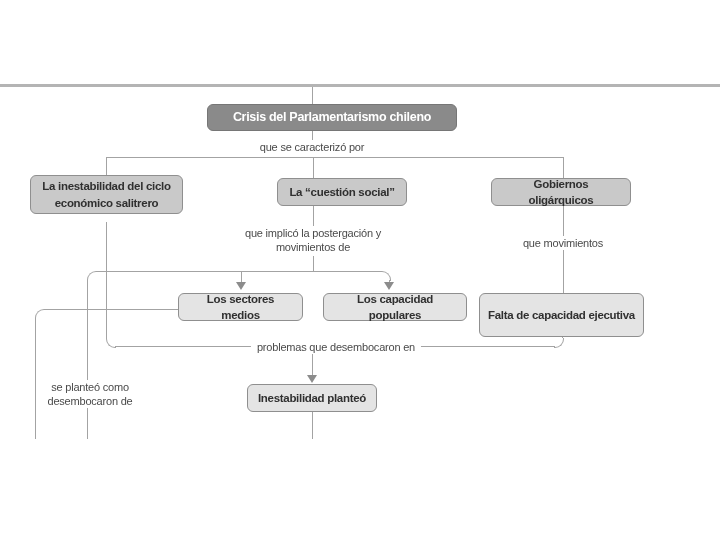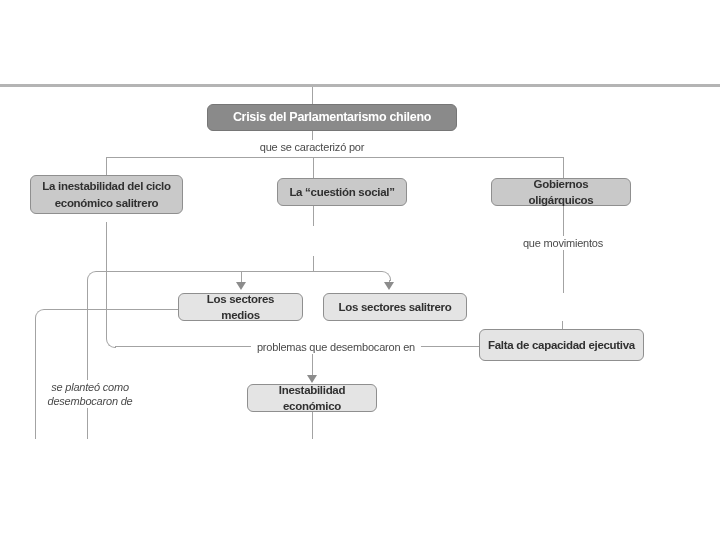--- a/index.html
+++ b/index.html
@@ -59,62 +59,66 @@
     <span>La inestabilidad del ciclo económico salitrero</span>
   </div>
   <div class="node lv2" style="left:249px;top:178px;width:130px;height:28px;margin-left:28px;">
     <span>La “cuestión social”</span>
   </div>
   <div class="node lv2" style="left:491px;top:178px;width:140px;height:28px;">
     <span>Gobiernos oligárquicos</span>
   </div>
 
   <div class="vline" style="left:313px;top:206px;height:20px;"></div>
+  <div class="lbl" style="left:313px;top:226px;">
+    <span class="ln">que implicó la postergación y</span>
+    <span class="ln">movimientos de</span>
+  </div>
   <div class="vline" style="left:313px;top:256px;height:15px;"></div>
 
   <div class="corner tl" style="left:87px;top:271px;"></div>
   <div class="hline" style="left:96px;top:271px;width:285px;"></div>
   <div class="corner tr" style="left:381px;top:271px;"></div>
   <div class="vline" style="left:87px;top:280px;height:159px;"></div>
   <div class="vline" style="left:241px;top:271px;height:12px;"></div>
   <div class="arrow" style="left:241px;top:282px;"></div>
   <div class="vline" style="left:389px;top:280px;height:3px;"></div>
   <div class="arrow" style="left:389px;top:282px;"></div>
 
   <div class="vline" style="left:563px;top:206px;height:87px;"></div>
   <div class="lbl" style="left:563px;top:236px;">que movimientos</div>
 
   <div class="node lv3" style="left:178px;top:293px;width:125px;height:28px;">
     <span>Los sectores medios</span>
   </div>
   <div class="node lv3" style="left:323px;top:293px;width:144px;height:28px;">
-    <span>Los sectores salitrero</span>
+    <span>Los capacidad populares</span>
   </div>
-  <div class="node lv3" style="left:479px;top:293px;width:165px;height:32px;margin-top:36px;">
+  <div class="node lv3" style="left:479px;top:293px;width:165px;height:44px;">
     <span>Falta de capacidad ejecutiva</span>
   </div>
 
   <div class="hline" style="left:44px;top:309px;width:134px;"></div>
   <div class="corner tl" style="left:35px;top:309px;"></div>
   <div class="vline" style="left:35px;top:318px;height:121px;"></div>
 
-  <div class="lbl" style="left:90px;top:380px;font-style:italic;">
+  <div class="lbl" style="left:90px;top:380px;">
     <span class="ln">se planteó como</span>
     <span class="ln">desembocaron de</span>
   </div>
 
   <div class="vline" style="left:106px;top:222px;height:116px;"></div>
   <div class="corner bl" style="left:106px;top:338px;"></div>
   <div class="hline" style="left:115px;top:346px;width:440px;"></div>
   <div class="corner br" style="left:554px;top:338px;"></div>
   <div class="vline" style="left:562px;top:321px;height:17px;"></div>
   <div class="lbl" style="left:312px;top:340px;margin-left:24px;">problemas que desembocaron en</div>
 
   <div class="vline" style="left:312px;top:354px;height:22px;"></div>
   <div class="arrow" style="left:312px;top:375px;"></div>
 
   <div class="node lv3" style="left:247px;top:384px;width:130px;height:28px;">
-    <span>Inestabilidad económico</span>
+    <span>Inestabilidad planteó</span>
   </div>
 
   <div class="vline" style="left:312px;top:412px;height:27px;"></div>
 
 </div>
 
 </body></html>

